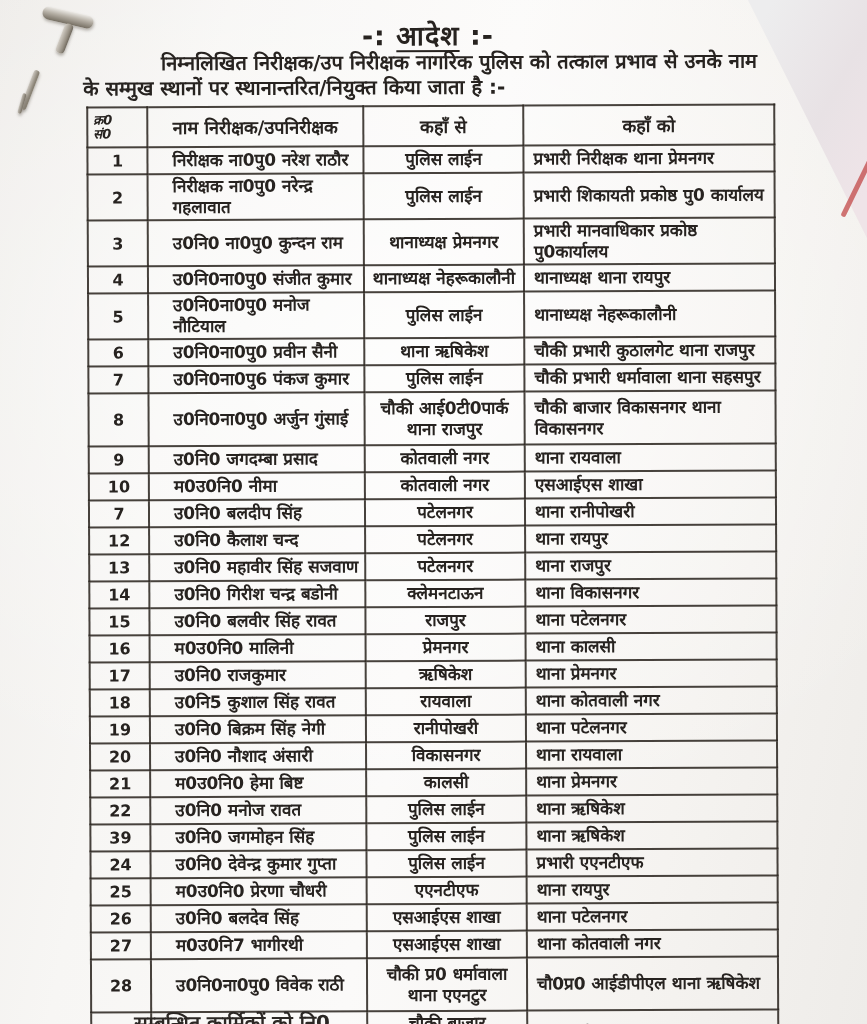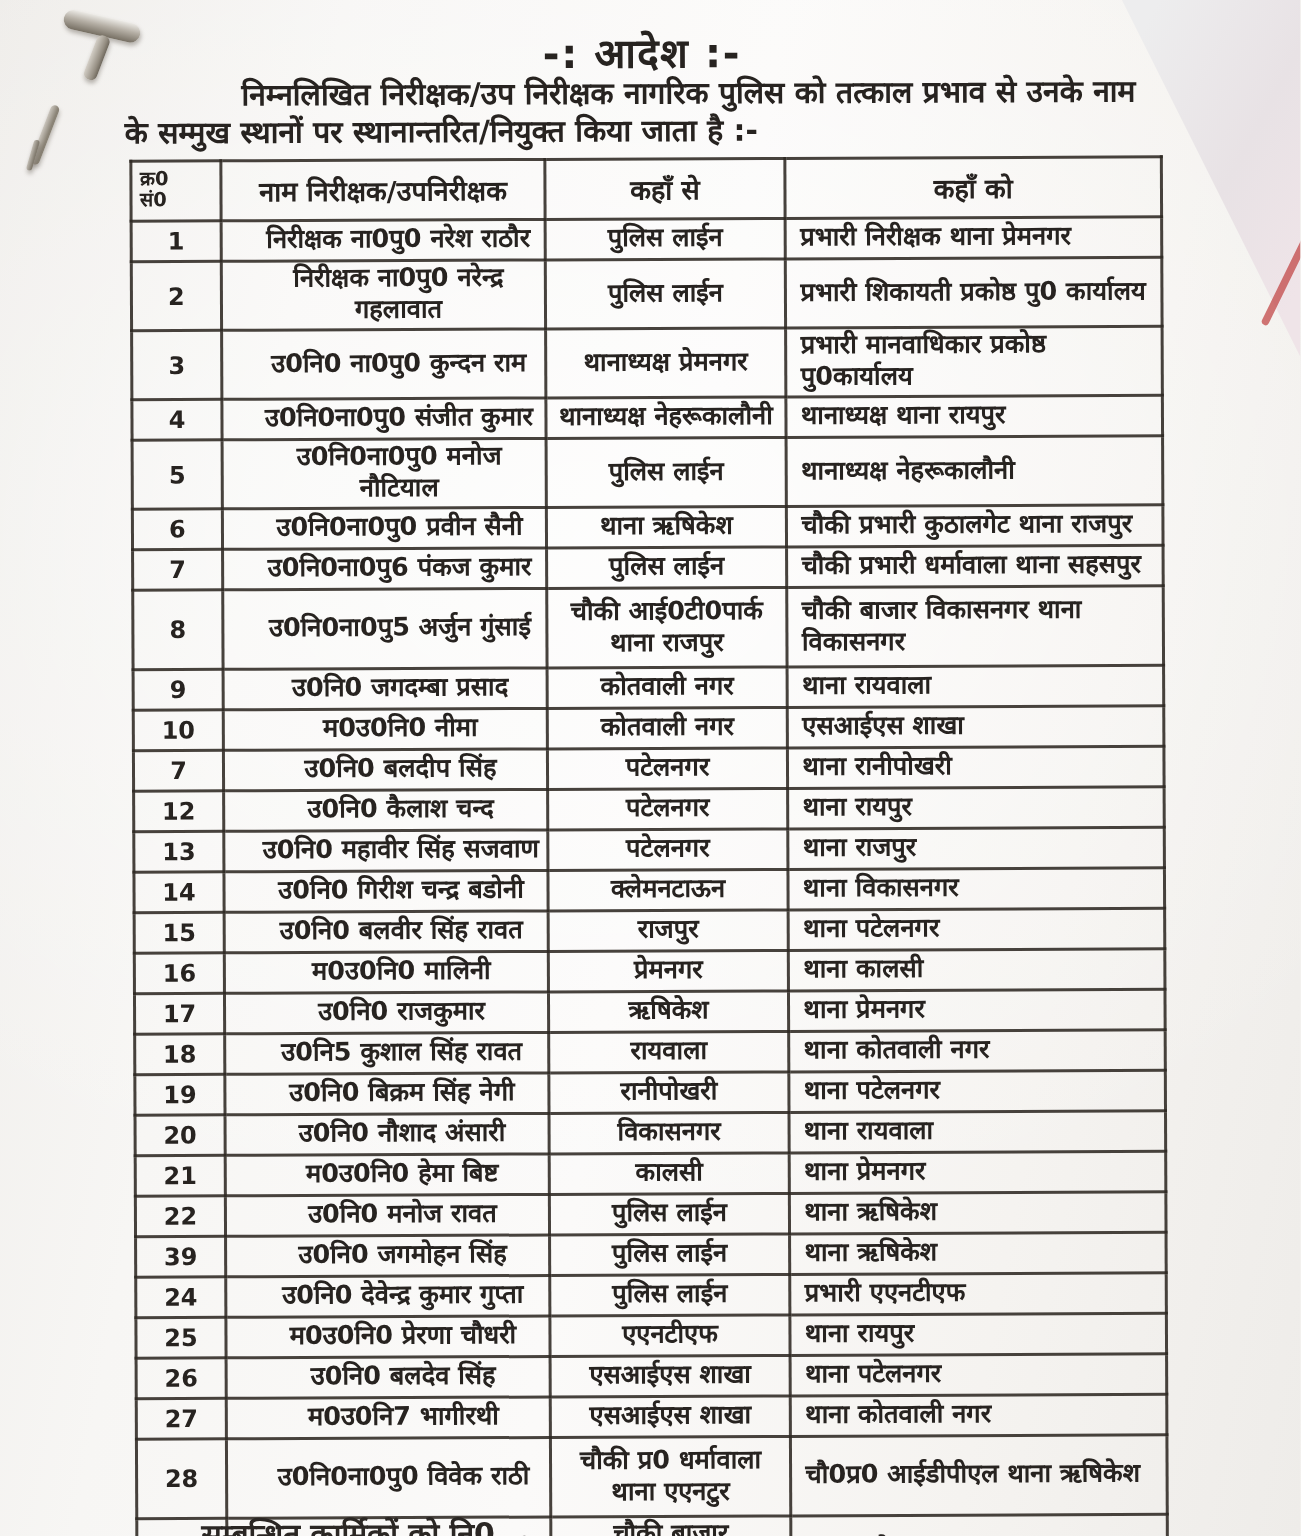--- a/index.html
+++ b/index.html
@@ -34,42 +34,42 @@
   .pin2-a{left:27px;top:69px;width:6px;height:42px;border-radius:3px;transform:rotate(21deg);
     background:linear-gradient(90deg,#cbc6be 0%,#8a8376 80%);}
   .pin2-b{left:20px;top:93px;width:4px;height:21px;border-radius:2px;transform:rotate(16deg);
     background:linear-gradient(90deg,#c2bdb4 0%,#837c70 80%);}
 
   .doc{position:absolute;left:0;top:0;width:867px;height:1024px;color:#272320;transform:rotate(-0.25deg);}
   .title{
     position:absolute;left:85px;top:16px;width:690px;text-align:center;
     font-size:27px;font-weight:700;letter-spacing:1px;
   }
-  .title .u{text-underline-offset:5px;}
+  .title .u{text-decoration:underline;text-underline-offset:5px;}
   .intro{
     position:absolute;left:85px;top:50px;width:694px;margin:0;
     font-size:20px;line-height:25px;font-weight:600;text-indent:78px;
   }
   table{
     position:absolute;left:88px;top:105px;width:687px;
     border-collapse:collapse;table-layout:fixed;
   }
   th,td{
     border:2px solid rgba(45,40,34,.88);
     font-weight:600;color:#272320;overflow:hidden;
     padding:1px 4px;
   }
   thead tr{height:40px;}
   tbody tr{height:27px;}
   tbody tr.tall{height:53px;}
   th{font-size:18px;font-weight:700;text-align:center;}
-  th.sn{font-size:13px;text-align:left;padding-left:5px;line-height:14px;font-weight:700;}
+  th.sn{font-size:13px;text-align:left;padding-left:5px;line-height:14px;font-weight:700;font-style:italic;}
   td{font-size:17px;line-height:21px;}
   td.sn{text-align:center;font-size:16px;}
-  td.nm{text-align:center;padding-left:24px;}
+  td.nm{text-align:left;padding-left:24px;}
   td.fr{text-align:center;margin-top:33px;}
   td.to{text-align:left;padding-left:9px;}
   .footer-clip{
     position:absolute;left:88px;top:1008px;width:640px;
     font-size:20px;font-weight:600;text-indent:44px;color:#2b2724;
   }
 </style>
 </head>
 <body>
 
@@ -145,21 +145,21 @@
             <td class="to">चौकी प्रभारी कुठालगेट थाना राजपुर</td>
           </tr>
         <tr>
             <td class="sn">7</td>
             <td class="nm">उ0नि0ना0पु6 पंकज कुमार</td>
             <td class="fr">पुलिस लाईन</td>
             <td class="to">चौकी प्रभारी धर्मावाला थाना सहसपुर</td>
           </tr>
         <tr class="tall">
             <td class="sn">8</td>
-            <td class="nm">उ0नि0ना0पु5 अर्जुन गुंसाई</td>
+            <td class="nm">उ0नि0ना0पु0 अर्जुन गुंसाई</td>
             <td class="fr">चौकी आई0टी0पार्क थाना राजपुर</td>
             <td class="to">चौकी बाजार विकासनगर थाना विकासनगर</td>
           </tr>
         <tr>
             <td class="sn">9</td>
             <td class="nm">उ0नि0 जगदम्बा प्रसाद</td>
             <td class="fr">कोतवाली नगर</td>
             <td class="to">थाना रायवाला</td>
           </tr>
         <tr>

